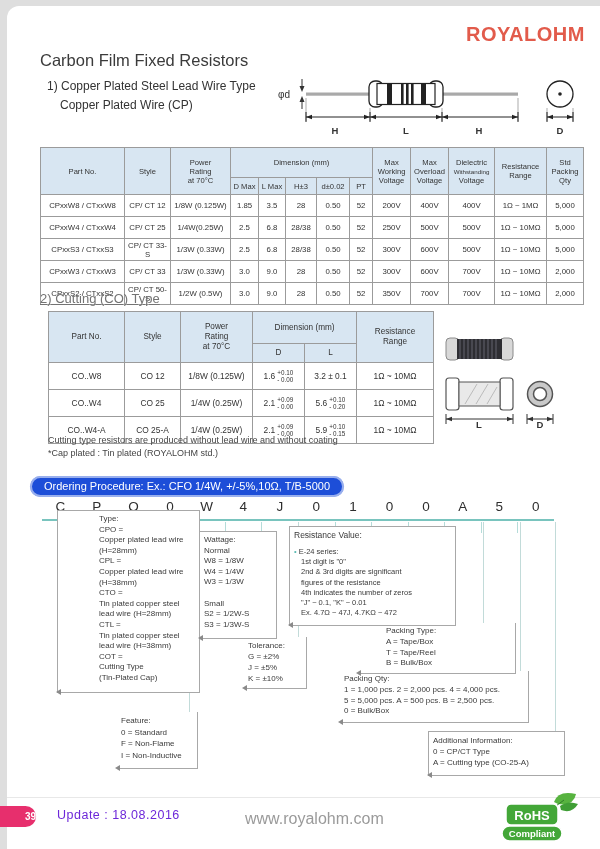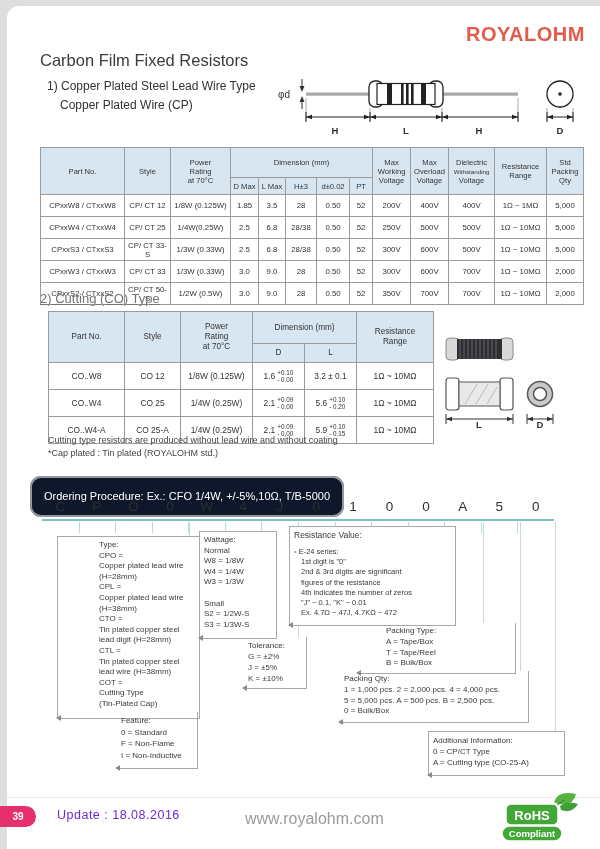--- a/index.html
+++ b/index.html
@@ -27,52 +27,52 @@
   .t2{left:48px;top:311px;} .t2 table{width:385px;}
   .t2 th{background:#d8e6f2;font-size:8.2px;line-height:10px;}
   .t2 td{font-size:8.4px;height:24px;}
   .t2 .hrow1 th{height:29px;} .t2 .hrow2 th{height:16px;}
   .tolwrap{display:inline-flex;align-items:center;justify-content:center;}
   .tolstack{display:inline-flex;flex-direction:column;font-size:6.3px;line-height:7px;
             text-align:left;margin-left:2px;}
   .notes{left:48px;top:434px;font-size:9px;line-height:12.5px;color:#444;}
 
   
-  .pill{left:30px;top:476px;height:21px;line-height:21px;padding:10px 14px;border-radius:11px;
-        background:#0f172a;color:#fff;font-size:11px;
+  .pill{left:30px;top:476px;height:21px;line-height:21px;padding:0 14px;border-radius:11px;
+        background:#1d4ed8;color:#fff;font-size:11px;
         box-shadow:inset 0 0 0 2px rgba(255,255,255,.55);}
   .coderow{left:42px;top:499px;width:512px;height:20px;display:flex;
            border-bottom:2px solid #79c4be;}
   .code-cell{flex:1;text-align:center;font-size:13.5px;color:#2e2e2e;}
   .stub{position:absolute;width:1px;background:#b5dcd9;top:522px;height:11px;}
   .conn{position:absolute;width:1px;background:#c2dbd9;top:522px;}
 
   .obox{position:absolute;background:#fff;border:1px solid #a8a8a8;font-size:8px;
         line-height:10.6px;padding:3px 3px 2px 4px;color:#3a3a3a;}
   .obox.open{border-top:none;border-left:none;background:transparent;}
   .arr{position:absolute;left:-2px;bottom:-3px;width:0;height:0;
        border-top:3px solid transparent;border-bottom:3px solid transparent;
        border-right:5px solid #8a8a8a;}
-  .bx-type{left:57px;top:536px;width:97px;height:176px;padding-left:41px;}
+  .bx-type{left:57px;top:510px;width:97px;height:176px;padding-left:41px;}
   .bx-feature{left:117px;top:712px;width:73px;height:51px;line-height:11.5px;}
   .bx-wattage{left:199px;top:531px;width:69px;height:101px;}
   .bx-tol{left:244px;top:637px;width:55px;height:46px;line-height:11px;}
   .bx-res{left:289px;top:526px;width:158px;height:93px;}
   .bx-res .res-title{font-size:8.5px;margin-bottom:6px;}
   .bx-res .bullet{color:#57b9b1;margin-right:2px;}
   .bx-res .res-lines{font-size:7.5px;line-height:10.2px;padding-left:7px;}
   .bx-ptype{left:358px;top:623px;width:126px;height:45px;line-height:10.8px;padding-left:28px;}
   .bx-pqty{left:340px;top:671px;width:181px;height:46px;line-height:10.8px;}
   .bx-add{left:428px;top:731px;width:128px;height:38px;line-height:11px;}
 
   
   .footline{left:7px;top:797px;right:0;height:1px;background:#e8e8e8;}
   .badge39{left:0;top:806px;width:36px;height:21px;background:#e72f6d;color:#fff;
            border-radius:0 11px 11px 0;font-size:10px;font-weight:bold;
-           text-align:center;line-height:21px;}
+           text-align:right;line-height:21px;}
   .update{left:57px;top:808px;font-family:Liberation Sans, sans-serif;font-size:12.5px;
           color:#6d28d9;letter-spacing:.5px;}
   .site{left:245px;top:810px;font-size:16px;color:#9a9a9a;}
 </style>
 </head>
 <body>
 
 <div class="page"></div>
 
 <div class="abs logo">ROYALOHM</div>
@@ -458,21 +458,21 @@
 <div class="obox bx-type">
     <div class="ln">Type:</div>
     <div class="ln">CPO =</div>
     <div class="ln">Copper plated lead wire</div>
     <div class="ln">(H=28mm)</div>
     <div class="ln">CPL =</div>
     <div class="ln">Copper plated lead wire</div>
     <div class="ln">(H=38mm)</div>
     <div class="ln">CTO =</div>
     <div class="ln">Tin plated copper steel</div>
-    <div class="ln">lead digit (H=28mm)</div>
+    <div class="ln">lead wire (H=28mm)</div>
     <div class="ln">CTL =</div>
     <div class="ln">Tin plated copper steel</div>
     <div class="ln">lead wire (H=38mm)</div>
     <div class="ln">COT =</div>
     <div class="ln">Cutting Type</div>
     <div class="ln">(Tin-Plated Cap)</div>
     <i class="arr"></i>
   </div>
 <div class="obox open bx-feature">
     <div class="ln">Feature:</div>

